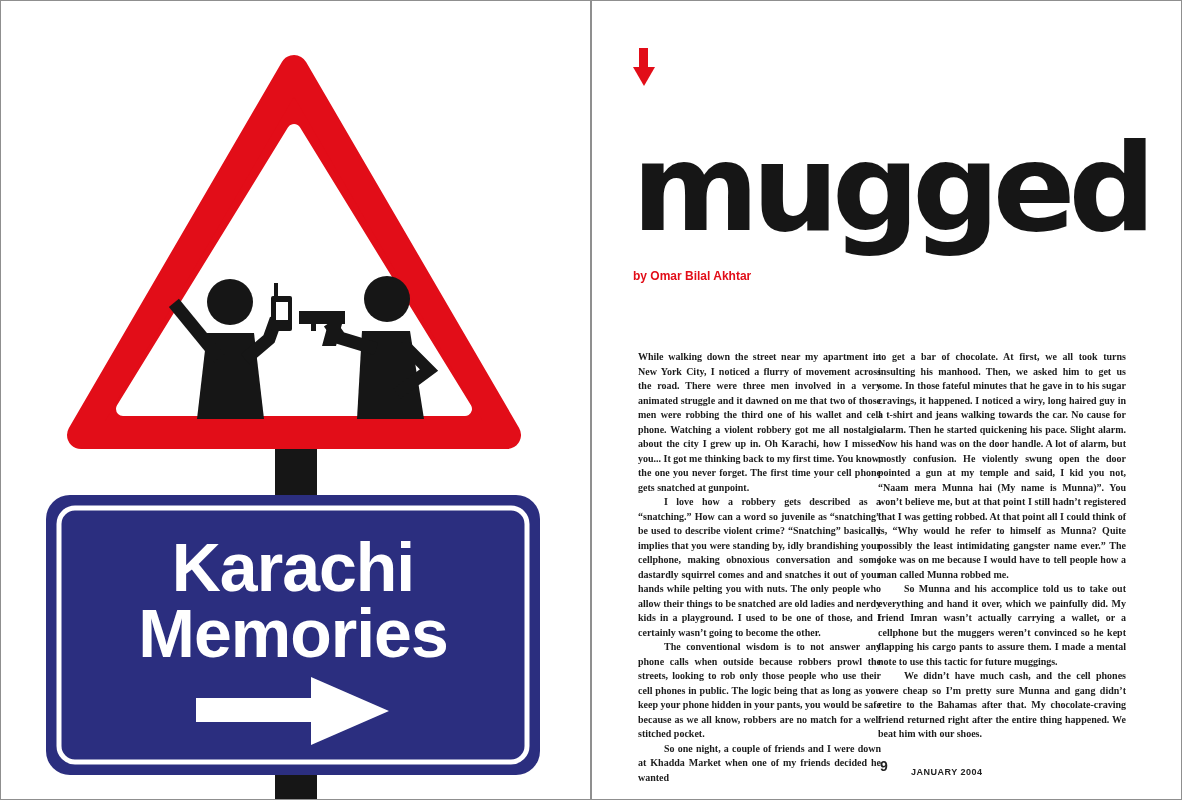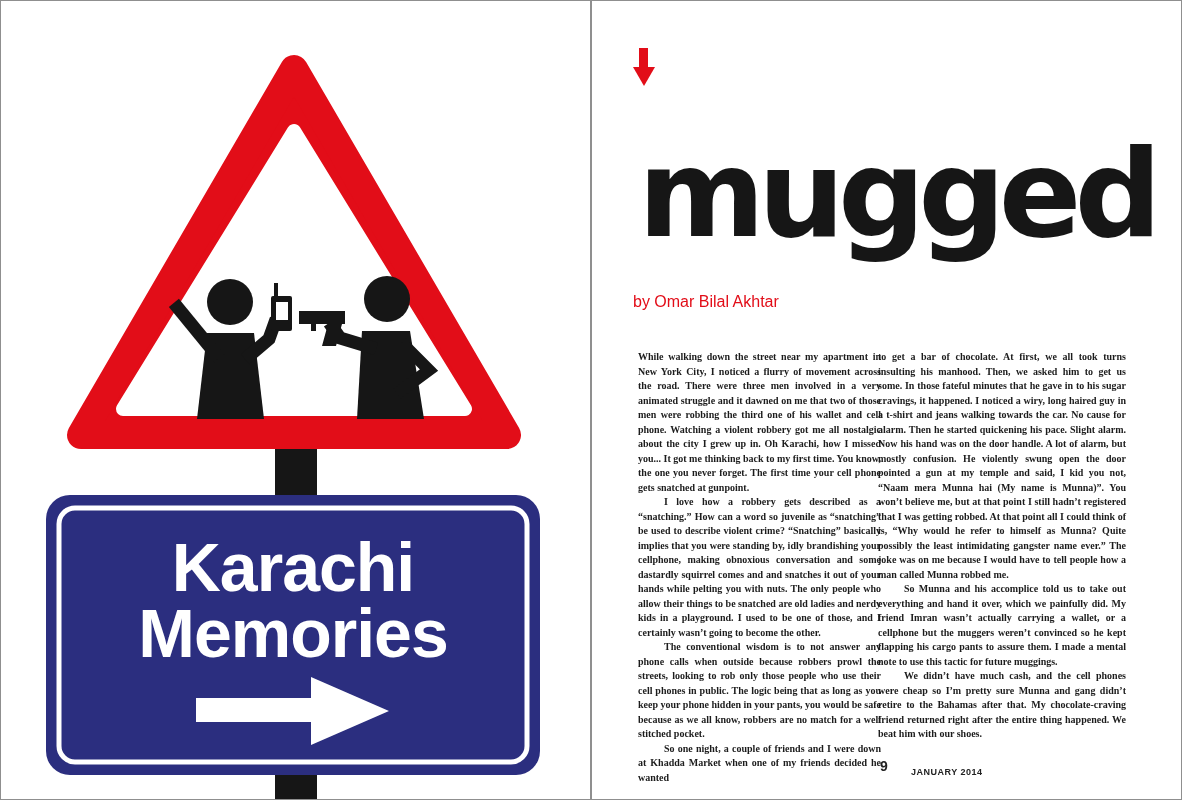--- a/index.html
+++ b/index.html
@@ -15,28 +15,28 @@
   .sign-svg{position:absolute;left:0;top:0;}
   .fill-red{fill:var(--accent-red,#e20d18);}
   .stroke-red{stroke:var(--accent-red,#e20d18);}
   .fill-blue{fill:var(--sign-blue,#2b2e7f);}
   .fill-ink{fill:var(--ink-black,#161616);}
   .arm{fill:none;stroke:var(--ink-black,#161616);stroke-width:13;stroke-linecap:square;}
   .arm2{fill:none;stroke:var(--ink-black,#161616);stroke-width:12;stroke-linecap:square;}
   .sign-text{font-family:"Liberation Sans",sans-serif;font-weight:bold;fill:#ffffff;letter-spacing:-1px;}
   .section-arrow{position:absolute;left:40px;top:47px;}
   .article-title{
-    position:absolute;left:28px;top:112px;margin:18px;
+    position:absolute;left:28px;top:112px;margin:12px;
     font-family:"DejaVu Sans",sans-serif;font-weight:bold;
     font-size:122px;line-height:126px;letter-spacing:-7px;color:var(--ink-black,#161616);
     white-space:nowrap;
   }
   .byline{
-    position:absolute;left:41px;top:292px;
-    font-size:16px;font-weight:normal;color:var(--accent-red,#e20d18);letter-spacing:0px;
+    position:absolute;left:41px;top:268px;
+    font-size:12px;font-weight:bold;color:var(--accent-red,#e20d18);letter-spacing:0px;
   }
   .col{
     position:absolute;top:349px;
     font-family:"Liberation Serif",serif;font-size:10px;line-height:14.5px;
     text-align:justify;color:#1c1c1c;
   }
   .col p{margin:0;font-weight:bold;}
   .col p.ind{text-indent:26px;}
   .col1{left:46px;width:243px;}
   .col2{left:286px;width:248px;}
@@ -110,16 +110,16 @@
     </div>
 
     <div class="col col2">
       <p>to get a bar of chocolate. At first, we all took turns insulting his manhood. Then, we asked him to get us some. In those fateful minutes that he gave in to his sugar cravings, it happened. I noticed a wiry, long haired guy in a t-shirt and jeans walking towards the car. No cause for alarm. Then he started quickening his pace. Slight alarm. Now his hand was on the door handle. A lot of alarm, but mostly confusion. He violently swung open the door pointed a gun at my temple and said, I kid you not, “Naam mera Munna hai (My name is Munna)”. You won’t believe me, but at that point I still hadn’t registered that I was getting robbed. At that point all I could think of is, “Why would he refer to himself as Munna? Quite possibly the least intimidating gangster name ever.” The joke was on me because I would have to tell people how a man called Munna robbed me.</p>
       <p class="ind">So Munna and his accomplice told us to take out everything and hand it over, which we painfully did. My friend Imran wasn’t actually carrying a wallet, or a cellphone but the muggers weren’t convinced so he kept flapping his cargo pants to assure them. I made a mental note to use this tactic for future muggings.</p>
       <p class="ind">We didn’t have much cash, and the cell phones were cheap so I’m pretty sure Munna and gang didn’t retire to the Bahamas after that. My chocolate-craving friend returned right after the entire thing happened. We beat him with our shoes.</p>
     </div>
 
     <div class="footer-item footer-code">0312–YELLOPK</div>
     <div class="footer-item footer-page">9</div>
-    <div class="footer-item footer-date">JANUARY 2014</div>
+    <div class="footer-item footer-date">JANUARY 2004</div>
   </div>
 
 </div>
 
 </body></html>

